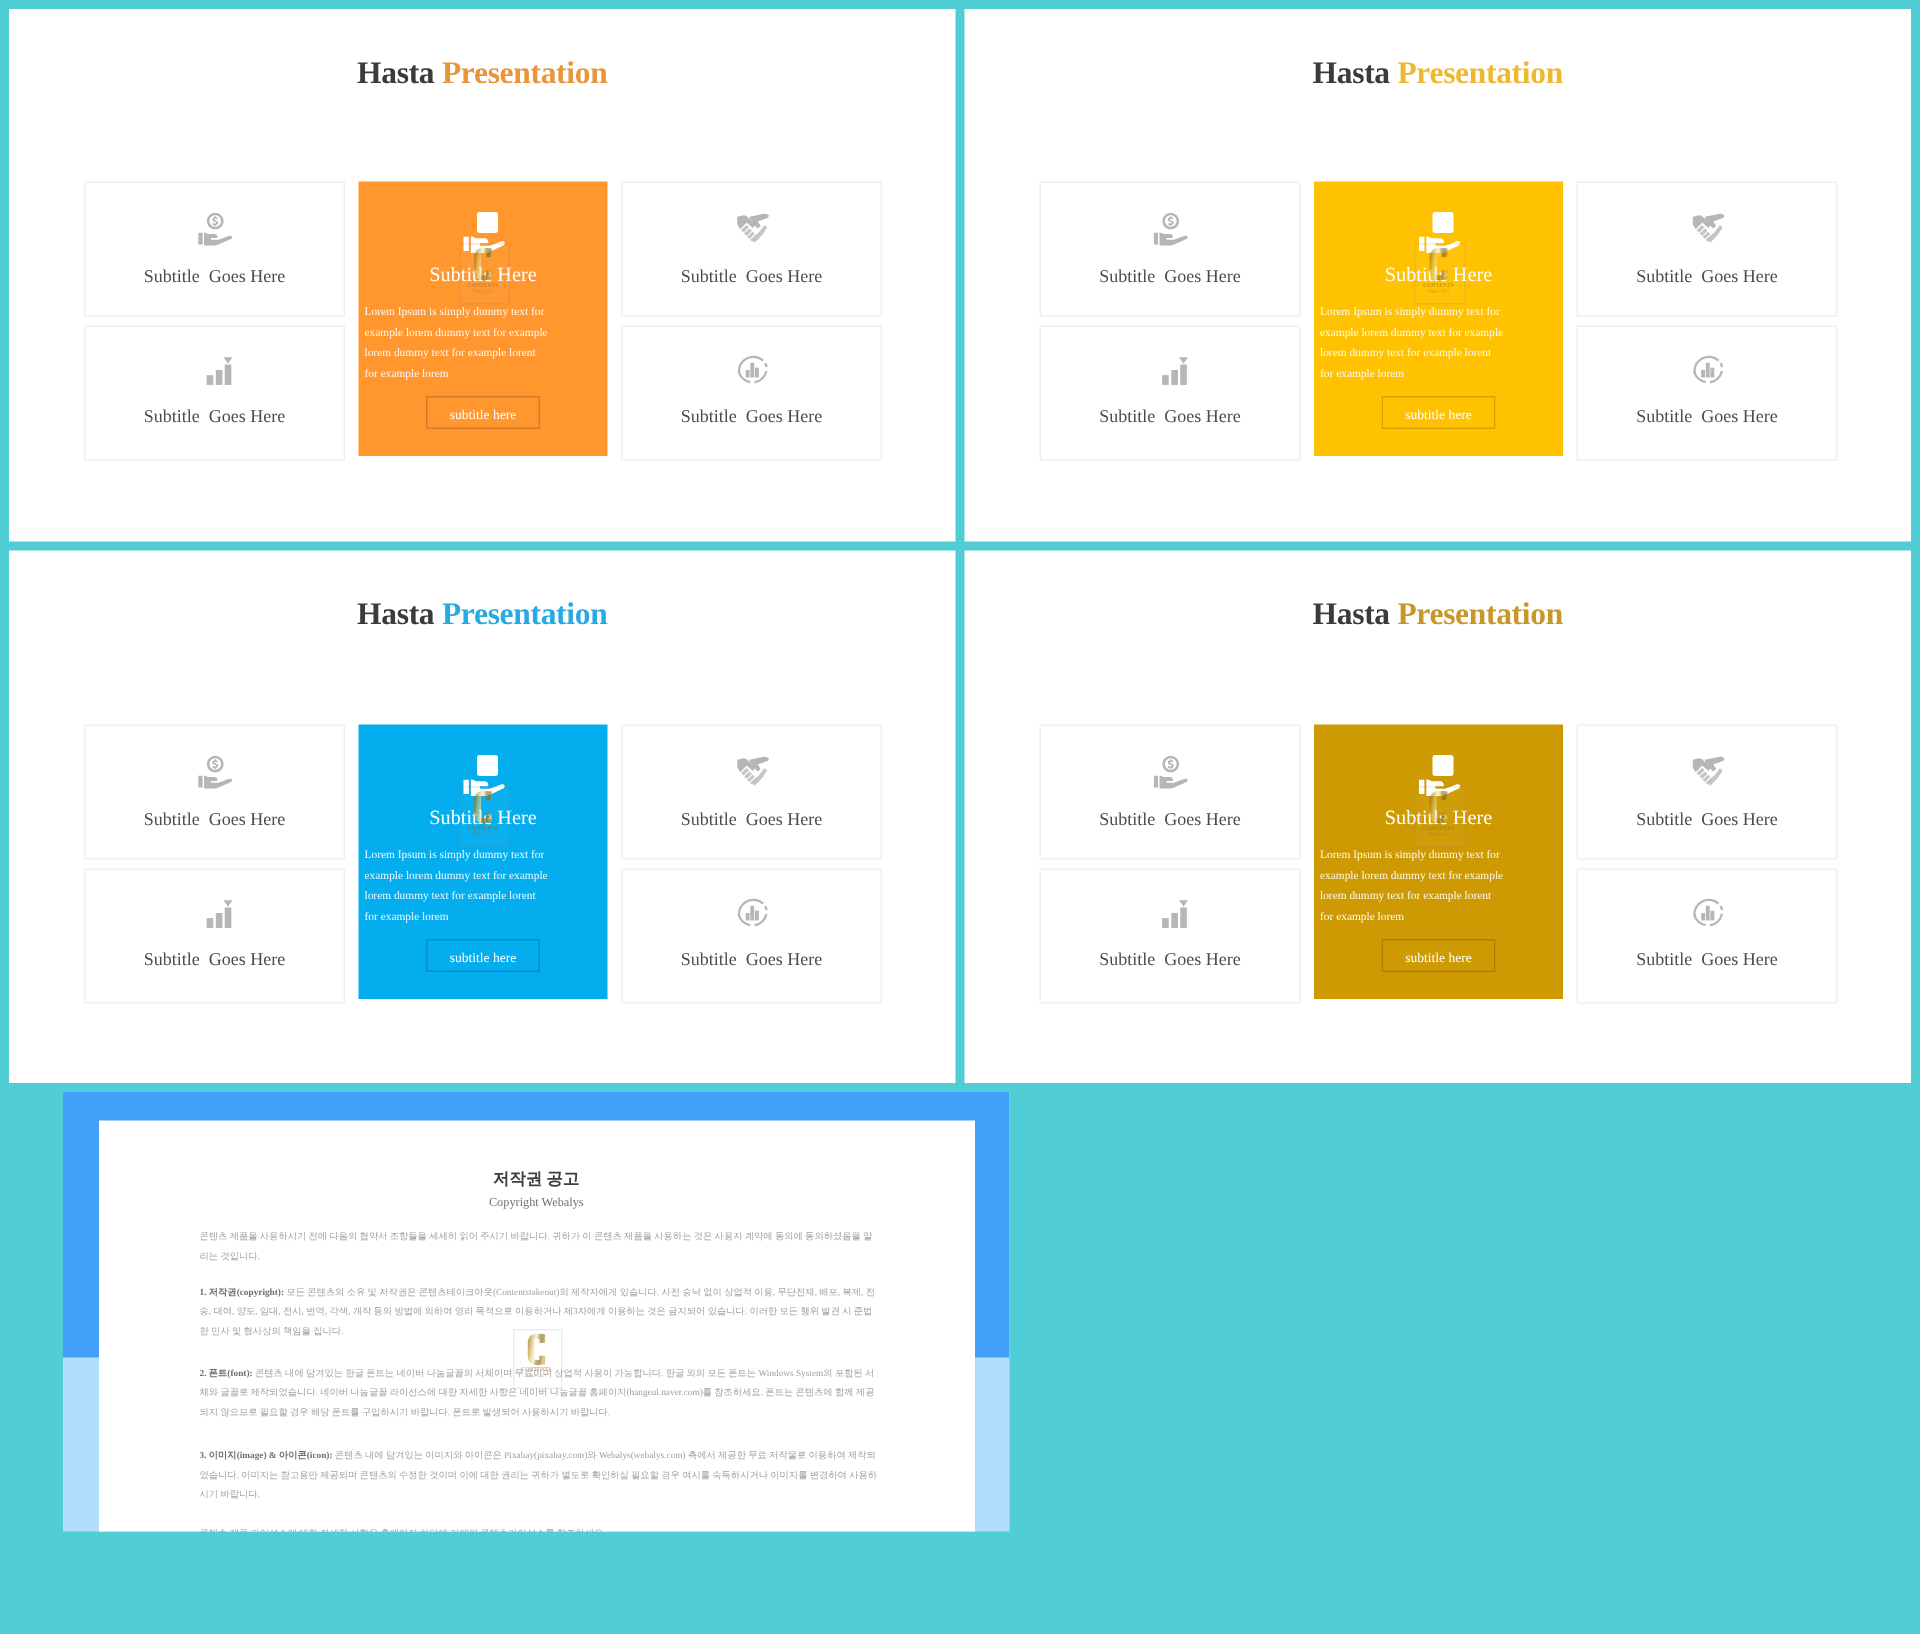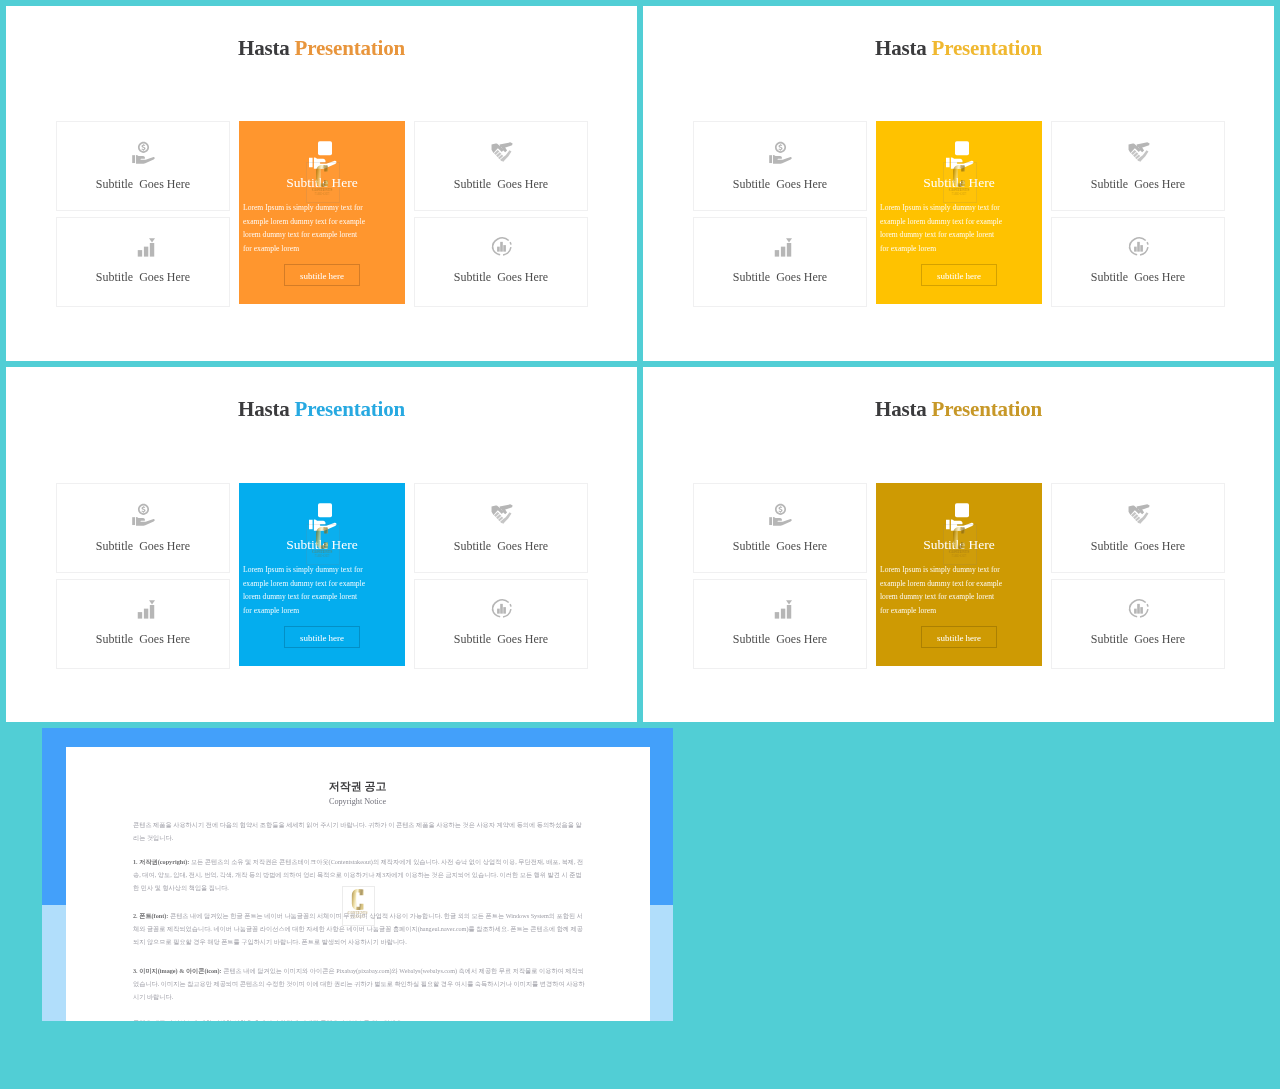--- a/index.html
+++ b/index.html
@@ -441,21 +441,21 @@
           <path fill="url(#wmg3)" d="M30 1.5 C30 1.5 22 0.2 16.5 0.2 C7.5 0.2 1.5 6.5 1.5 16 V36 C1.5 45.5 7.5 51.8 16.5 51.8 C22 51.8 30 50.5 30 50.5 V36.5 H20.5 V43.5 H12.5 V8.5 H20.5 V15.5 H30 Z"></path>
         </svg>
         <div class="wm-t1" style="top:25.5712px;font-size:4.0992px;line-height:4.88px;">CONTENTS</div>
         <div class="wm-t2" style="top:30.8416px;font-size:3.20128px;line-height:3.904px;">TAKE-OUT</div>
       </div>
     </div>
     <div class="slide" style="left:6px;top:728px;width:631px;height:293px;background:#b1defb;margin-left:36px;">
       <div class="cp-blue" style="left:0;top:0;width:631px;height:177px;background:#43a0fa;"></div>
       <div class="cp-paper" style="left:24px;top:19px;width:584px;height:315px;"></div>
       <div class="cp-title" style="top:52px;">저작권 공고</div>
-      <div class="cp-sub" style="top:69px;">Copyright Notice</div>
+      <div class="cp-sub" style="top:69px;">Copyright Webalys</div>
       <div class="cp-para" style="left:91px;top:90px;width:452px;"><b></b><span>콘텐츠 제품을 사용하시기 전에 다음의 협약서 조항들을 세세히 읽어 주시기 바랍니다. 귀하가 이 콘텐츠 제품을 사용하는 것은 사용자 계약에 동의에 동의하셨음을 알리는 것입니다.</span></div>
       <div class="cp-para" style="left:91px;top:127px;width:452px;"><b>1. 저작권(copyright):</b><span> 모든 콘텐츠의 소유 및 저작권은 콘텐츠테이크아웃(Contentstakeout)의 제작자에게 있습니다. 사전 승낙 없이 상업적 이용, 무단전재, 배포, 복제, 전송, 대여, 양도, 임대, 전시, 번역, 각색, 개작 등의 방법에 의하여 영리 목적으로 이용하거나 제3자에게 이용하는 것은 금지되어 있습니다. 이러한 모든 행위 발견 시 준법한 민사 및 형사상의 책임을 집니다.</span></div>
       <div class="cp-para" style="left:91px;top:181px;width:452px;"><b>2. 폰트(font):</b><span> 콘텐츠 내에 담겨있는 한글 폰트는 네이버 나눔글꼴의 서체이며 무료이며 상업적 사용이 가능합니다. 한글 외의 모든 폰트는 Windows System의 포함된 서체와 글꼴로 제작되었습니다. 네이버 나눔글꼴 라이선스에 대한 자세한 사항은 네이버 나눔글꼴 홈페이지(hangeul.naver.com)를 참조하세요. 폰트는 콘텐츠에 함께 제공되지 않으므로 필요할 경우 해당 폰트를 구입하시기 바랍니다. 폰트로 발생되어 사용하시기 바랍니다.</span></div>
       <div class="cp-para" style="left:91px;top:236px;width:452px;"><b>3. 이미지(image) &amp; 아이콘(icon):</b><span> 콘텐츠 내에 담겨있는 이미지와 아이콘은 Pixabay(pixabay.com)와 Webalys(webalys.com) 측에서 제공한 무료 저작물로 이용하여 제작되었습니다. 이미지는 참고용만 제공되며 콘텐츠의 수정한 것이며 이에 대한 권리는 귀하가 별도로 확인하실 필요할 경우 여시를 숙득하시거나 이미지를 변경하여 사용하시기 바랍니다.</span></div>
       <div class="cp-para" style="left:91px;top:288px;width:452px;"><b></b><span>콘텐츠 제품 라이선스에 대한 자세한 사항은 홈페이지 하단에 기재된 콘텐츠라이선스를 참조하세요.</span></div>
       <div class="wm" style="left:300px;top:157.59px;width:31px;height:37.82px;">
         <div class="wm-box"></div>
         <svg class="wm-c" width="22.692" height="21.1792" viewBox="0 0 30 52" style="left:4.154px;top:3.2147px;">
           <defs>
             <linearGradient id="wmg4" x1="0" y1="0" x2="1" y2="0.25">

